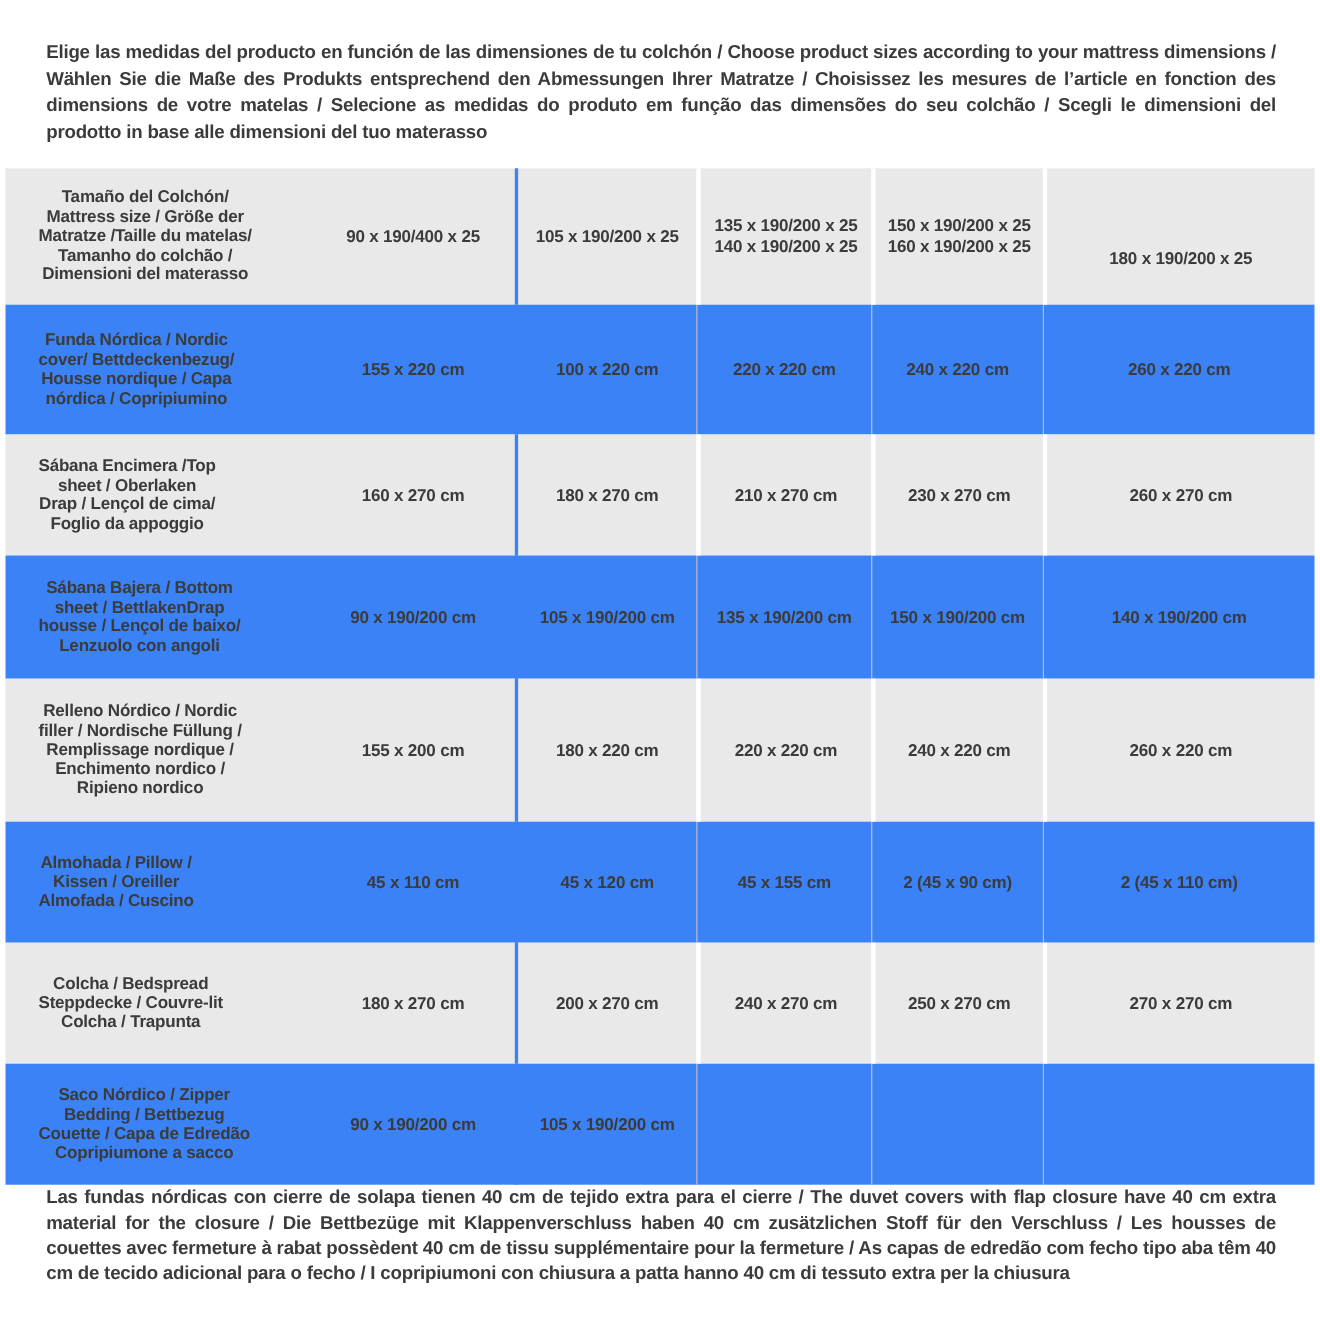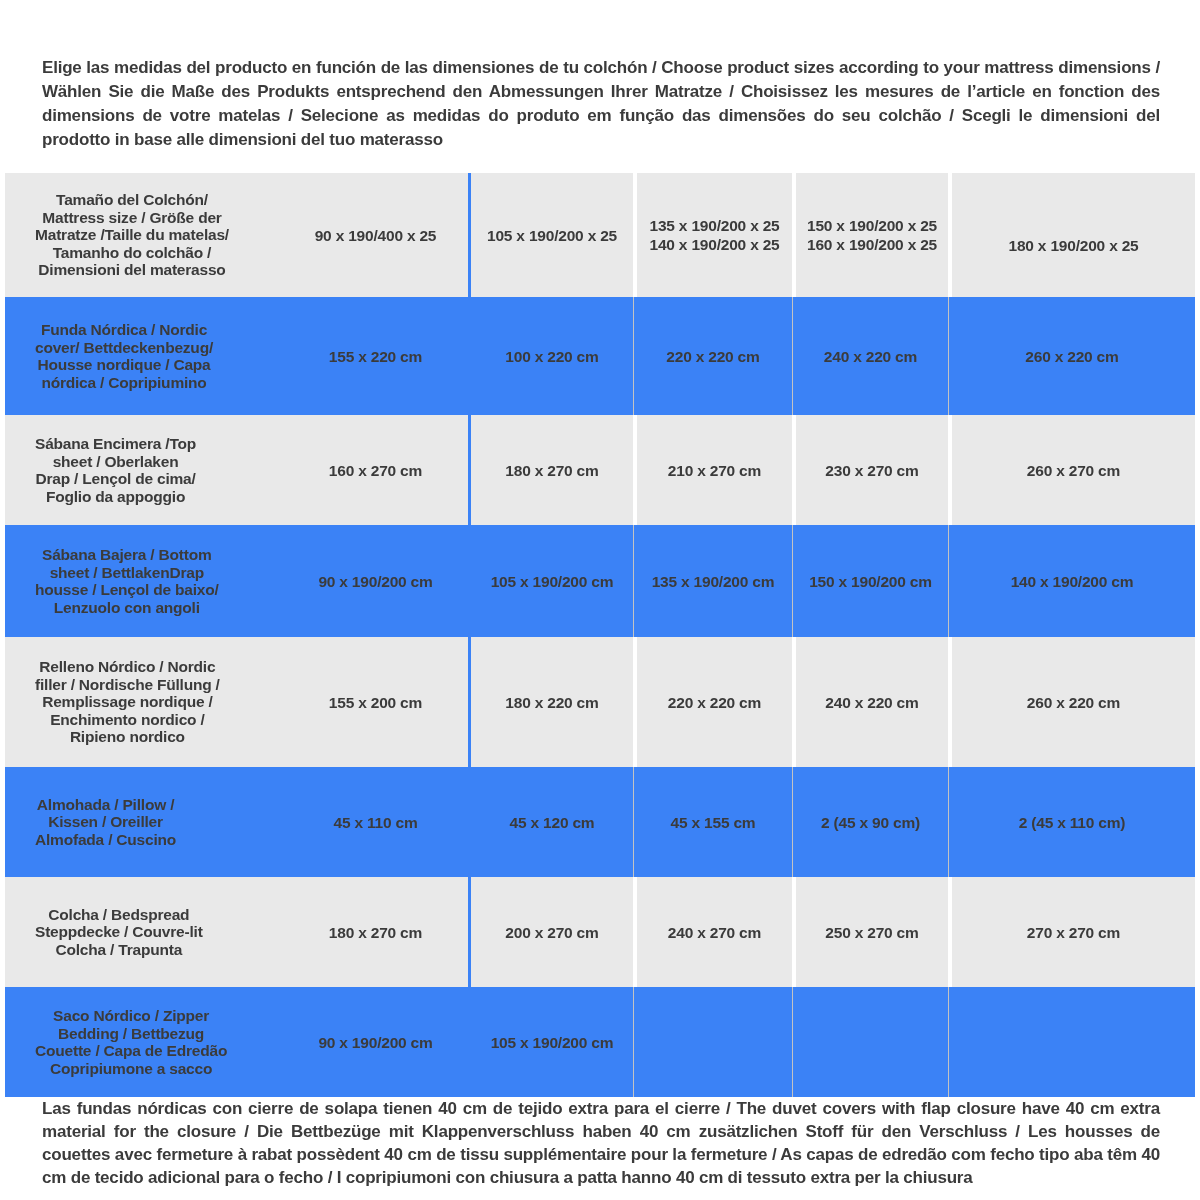--- a/index.html
+++ b/index.html
@@ -5,21 +5,21 @@
   html,body { margin:0; padding:0; }
   body {
     width:1200px; height:1200px;
     background:#ffffff;
     font-family:"Liberation Sans", sans-serif;
     font-weight:bold;
     color:#3b3b3b;
     -webkit-font-smoothing:antialiased;
   }
   .intro {
-    padding:56px 40px 0 42px;
+    padding:36px 40px 0 42px;
     font-size:17px;
     line-height:24px;
     letter-spacing:-0.2px;
     text-align:justify;
   }
   .size-table {
     margin:21px 5px 0 5px;
     width:1190px;
   }
   .row {
@@ -53,21 +53,21 @@
     text-align:center;
     font-size:15.5px;
     line-height:19px;
   }
   
   .cell.d1 { border-left:3px solid #3b82f6; }
   
   .row.gray  .cell.dw { border-left:4px solid #ffffff; }
   .row.white .cell.dw { border-left:1px solid #c3c3c3; }
   
-  .r-head .cell.push span { position:relative; top:10px; }
+  .r-head .cell.push span { position:relative; top:20px; }
   .footnote {
     padding:0 40px 0 42px;
     font-size:17px;
     line-height:23px;
     letter-spacing:-0.2px;
     text-align:justify;
   }
 </style>
 </head>
 <body>

